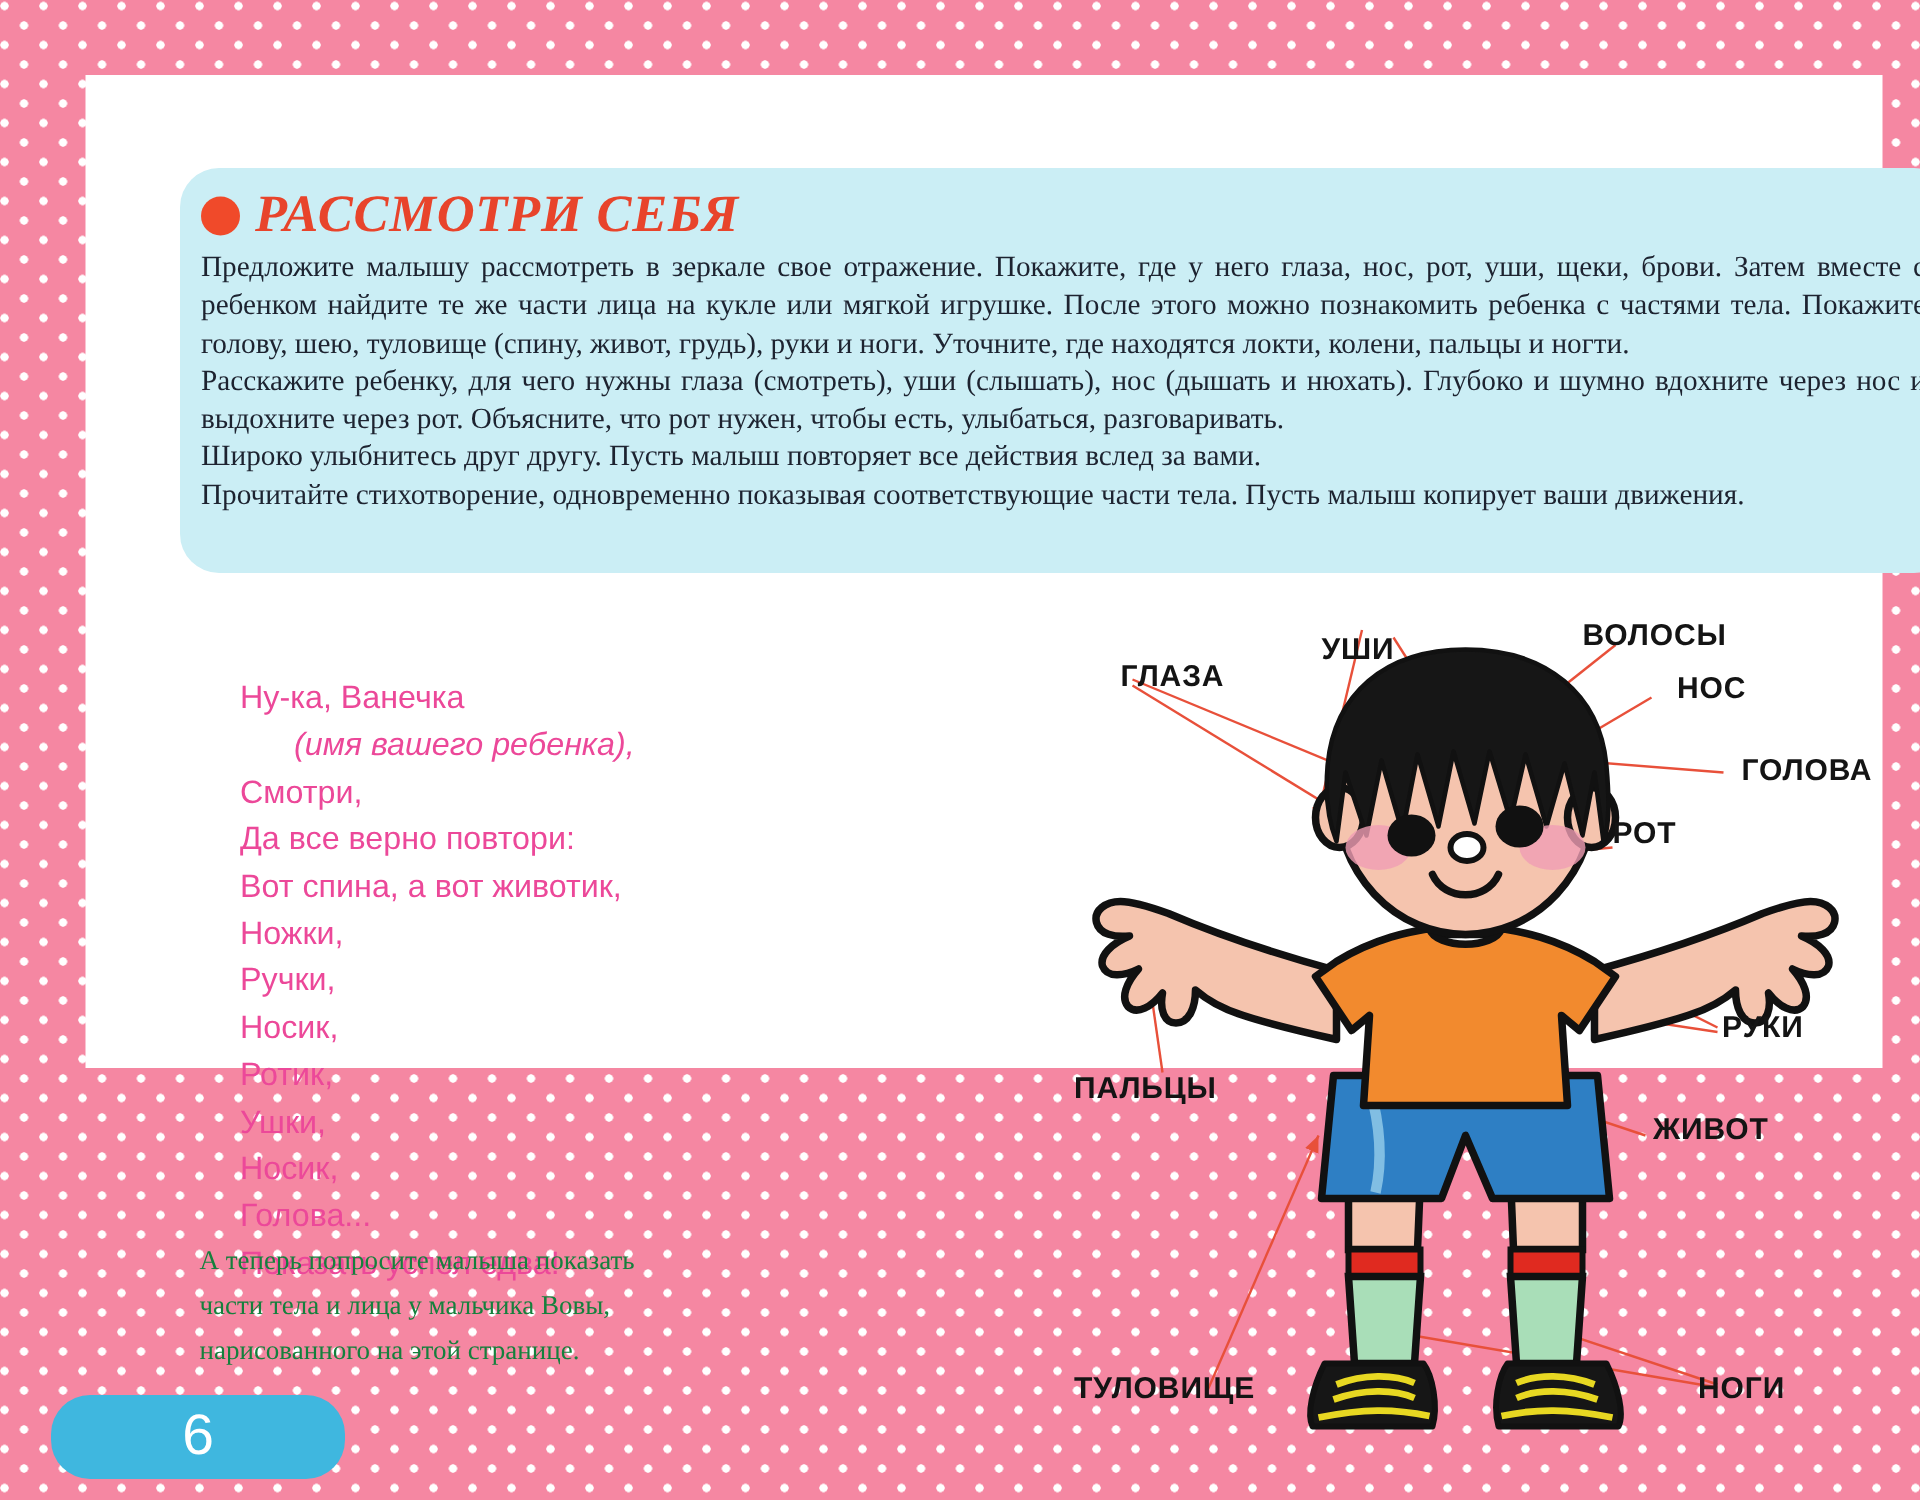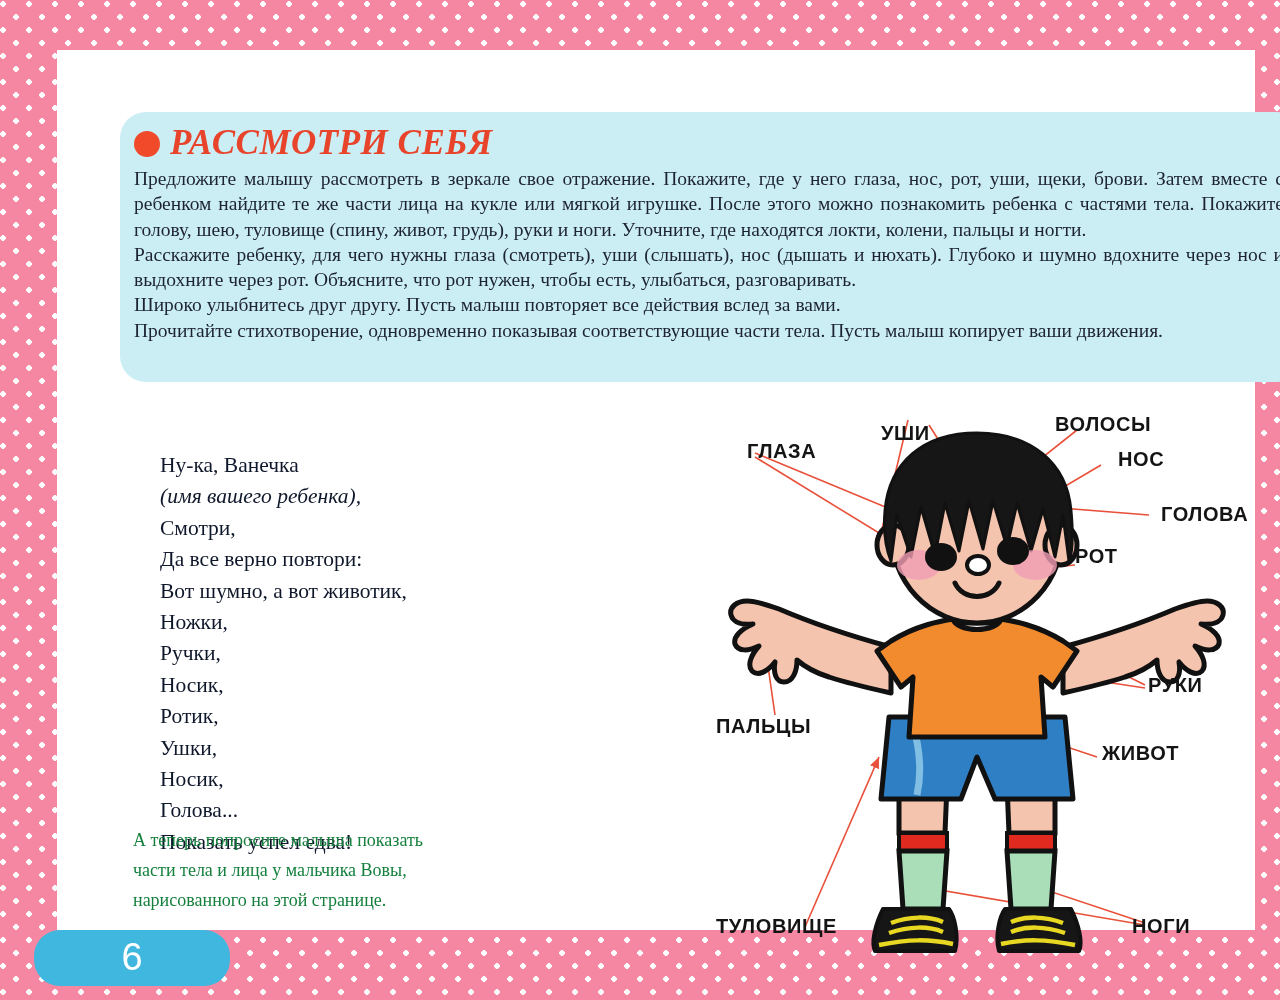--- a/index.html
+++ b/index.html
@@ -17,21 +17,21 @@
       radial-gradient(circle, #ffffff 2.6px, rgba(255,255,255,0) 3.0px),
       radial-gradient(circle, #ffffff 2.6px, rgba(255,255,255,0) 3.0px);
     background-size: 26px 26px, 26px 26px;
     background-position: 3px 4px, 16px 17px;
   }
 
   
   #sheet {
     position: absolute;
     left: 57px; top: 50px;
-    width: 1198px; height: 880px;
+    width: 1198px; height: 662px;
     background: #ffffff;
   }
 
   
   #info-panel {
     position: absolute;
     left: 63px; top: 62px;
     width: 1182px; height: 270px;
     background: #CBEEF5;
     border-radius: 26px;
@@ -74,27 +74,27 @@
   }
   .info-para.nojust { text-align: left; }
 
   
   #poem {
     position: absolute;
     left: 103px; top: 400px;
     width: 330px;
   }
   .poem-line {
-    font-family: Liberation Serif, serif;
+    font-family: Liberation Sans, sans-serif;
     font-size: 21.5px;
     line-height: 31.4px;
-    color: #0f172a;
+    color: #ec4899;
     white-space: pre;
   }
-  .poem-line.italic { font-style: italic; }
+  .poem-line.italic { font-style: italic; margin-left: 36px; }
 
   
   #closing-note {
     position: absolute;
     left: 76px; top: 775px;
     width: 400px;
   }
   .note-line {
     font-family: "Liberation Serif", serif;
     font-size: 18px;
@@ -158,21 +158,21 @@
         <p class="info-para nojust">Широко улыбнитесь друг другу. Пусть малыш повторяет все действия вслед за вами.</p>
         <p class="info-para nojust">Прочитайте стихотворение, одновременно показывая соответствующие части тела. Пусть малыш копирует ваши движения.</p>
       </div>
     </div>
 
     <div id="poem">
       <div class="poem-line">Ну-ка, Ванечка</div>
       <div class="poem-line italic">(имя вашего ребенка),</div>
       <div class="poem-line">Смотри,</div>
       <div class="poem-line">Да все верно повтори:</div>
-      <div class="poem-line">Вот шумно, а вот животик,</div>
+      <div class="poem-line">Вот спина, а вот животик,</div>
       <div class="poem-line">Ножки,</div>
       <div class="poem-line">Ручки,</div>
       <div class="poem-line">Носик,</div>
       <div class="poem-line">Ротик,</div>
       <div class="poem-line">Ушки,</div>
       <div class="poem-line">Носик,</div>
       <div class="poem-line">Голова...</div>
       <div class="poem-line">Показать успел едва!</div>
     </div>
 

